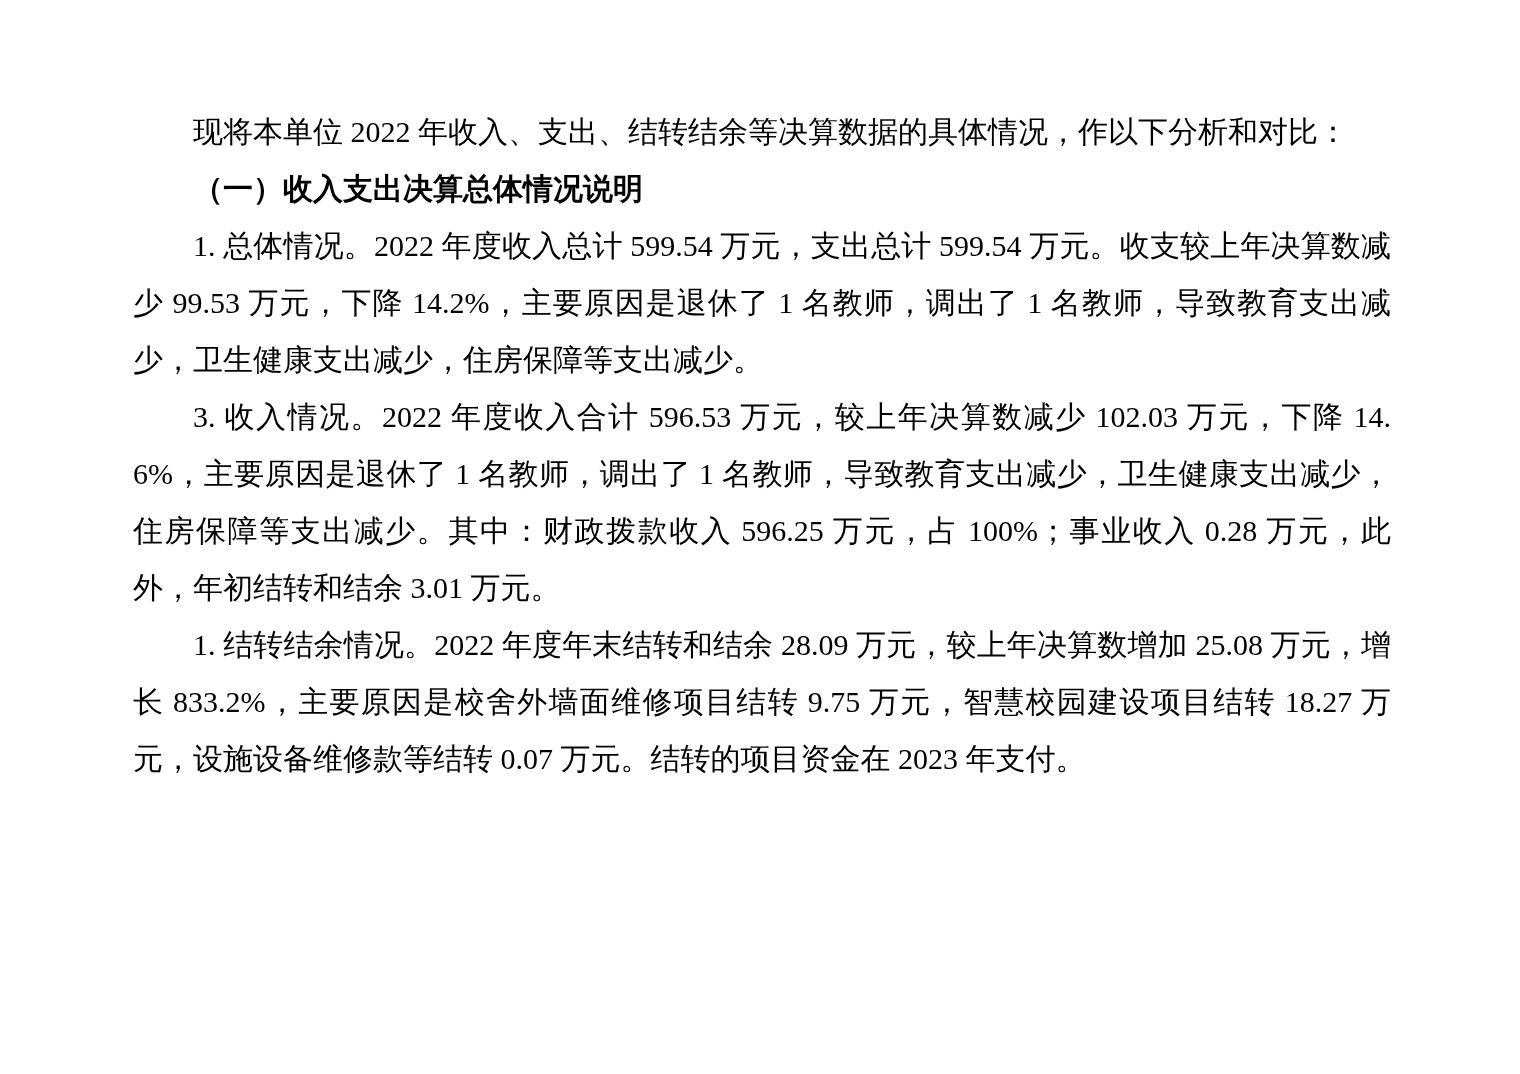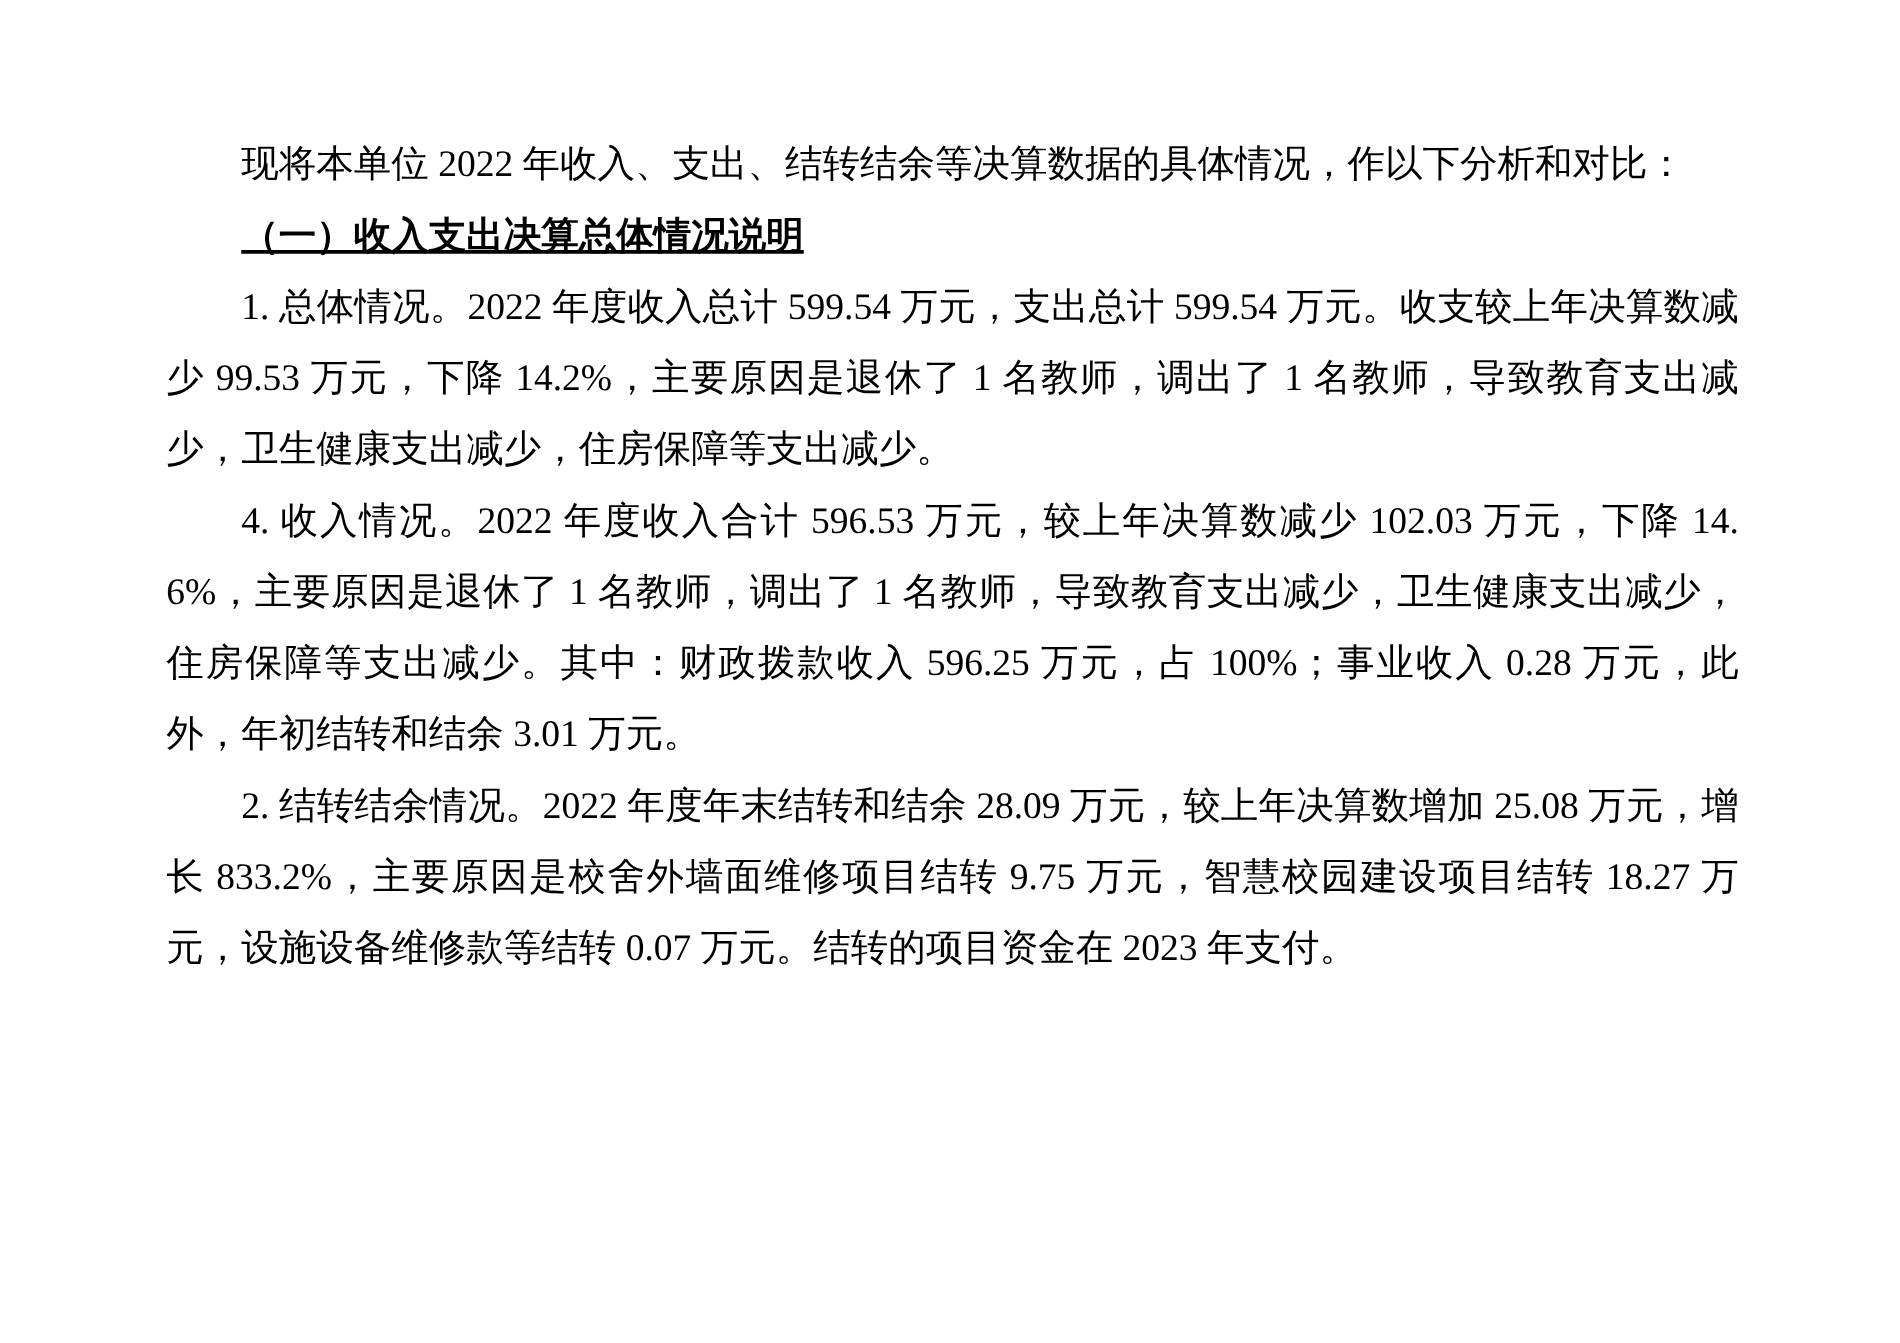--- a/index.html
+++ b/index.html
@@ -31,21 +31,20 @@
     word-break: break-all;
     color: #000000;
   }
   .heading {
     margin: 0;
     font-size: 30px;
     line-height: 57px;
     text-indent: 2em;
     font-weight: bold;
     color: #000000;
-    text-decoration: underline;
   }
   .lead {
     font-weight: normal;
   }
 </style>
 </head>
 <body>
 
 <div class="page">
   <div class="content">
@@ -54,22 +53,22 @@
       <span>现将本单位 2022 年收入、支出、结转结余等决算数据的具体情况，作以下分析和对比：</span>
     </p>
 
     <p class="heading">（一）收入支出决算总体情况说明</p>
 
     <p class="para">
       <span class="lead">1. 总体情况。</span><span>2022 年度收入总计 599.54 万元，支出总计 599.54 万元。收支较上年决算数减少 99.53 万元，下降 14.2%，主要原因是退休了 1 名教师，调出了 1 名教师，导致教育支出减少，卫生健康支出减少，住房保障等支出减少。</span>
     </p>
 
     <p class="para">
-      <span class="lead">4. 收入情况。</span><span>2022 年度收入合计 596.53 万元，较上年决算数减少 102.03 万元，下降 14.6%，主要原因是退休了 1 名教师，调出了 1 名教师，导致教育支出减少，卫生健康支出减少，住房保障等支出减少。其中：财政拨款收入 596.25 万元，占 100%；事业收入 0.28 万元，此外，年初结转和结余 3.01 万元。</span>
+      <span class="lead">3. 收入情况。</span><span>2022 年度收入合计 596.53 万元，较上年决算数减少 102.03 万元，下降 14.6%，主要原因是退休了 1 名教师，调出了 1 名教师，导致教育支出减少，卫生健康支出减少，住房保障等支出减少。其中：财政拨款收入 596.25 万元，占 100%；事业收入 0.28 万元，此外，年初结转和结余 3.01 万元。</span>
     </p>
 
 
     <p class="para">
-      <span class="lead">2. 结转结余情况。</span><span>2022 年度年末结转和结余 28.09 万元，较上年决算数增加 25.08 万元，增长 833.2%，主要原因是校舍外墙面维修项目结转 9.75 万元，智慧校园建设项目结转 18.27 万元，设施设备维修款等结转 0.07 万元。结转的项目资金在 2023 年支付。</span>
+      <span class="lead">1. 结转结余情况。</span><span>2022 年度年末结转和结余 28.09 万元，较上年决算数增加 25.08 万元，增长 833.2%，主要原因是校舍外墙面维修项目结转 9.75 万元，智慧校园建设项目结转 18.27 万元，设施设备维修款等结转 0.07 万元。结转的项目资金在 2023 年支付。</span>
     </p>
 
   </div>
 </div>
 
 </body></html>

